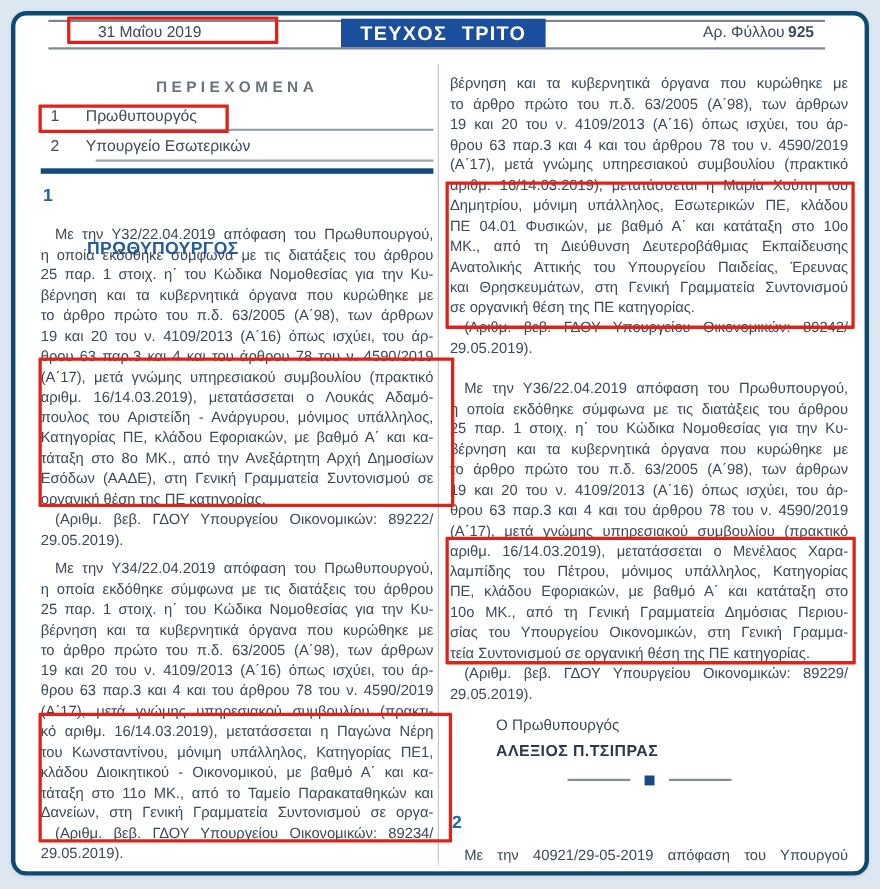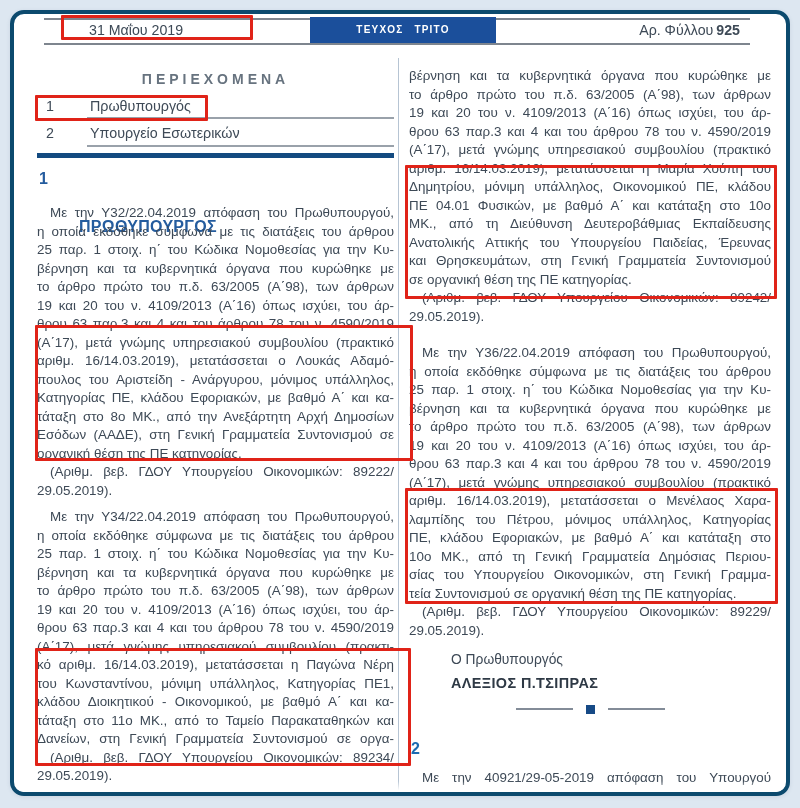--- a/index.html
+++ b/index.html
@@ -8,30 +8,30 @@
     background:#ffffff;border:4px solid #0c4a6e;border-radius:14px;
     box-shadow:0 1px 4px rgba(40,60,90,.10);overflow:hidden;box-sizing:border-box;}
   
   .hdr-rule{position:absolute;left:30px;width:706px;height:2px;background:#7e858e;}
   .hdr-rule.top{top:4px;}
   .hdr-rule.bottom{top:29px;}
   .hdr-date{position:absolute;left:75px;top:7px;height:19px;line-height:19px;
     font-size:14.2px;color:#3d4956;}
   .hdr-issue{position:absolute;left:296px;top:3px;width:186px;height:26px;
     background:#1b4f9b;color:#ffffff;text-align:center;line-height:26px;
-    font-size:10px;font-weight:bold;letter-spacing:1.2px;word-spacing:7px;}
+    font-size:18px;font-weight:bold;letter-spacing:1.2px;word-spacing:7px;}
   .hdr-sheet{position:absolute;right:46px;top:7px;height:19px;line-height:19px;
     font-size:14.2px;color:#3d4956;margin-left:44px;}
   .hdr-sheet b{margin-left:3px;}
   
   .toc-title{position:absolute;left:23px;top:57px;width:357px;text-align:center;
     font-size:14px;font-weight:bold;letter-spacing:4px;color:#67737f;}
   .toc-row{position:absolute;left:23px;width:357px;font-size:14.3px;color:#3e4a57;}
   .toc-row .num{position:absolute;left:9px;top:0;}
-  .toc-row .lbl{position:absolute;left:53px;top:0;}
+  .toc-row .lbl{position:absolute;left:41px;top:0;}
   .toc-row::after{content:"";position:absolute;left:50px;right:0;bottom:0;
     border-bottom:2px solid #99a1aa;}
   .toc-row.r1{top:82px;height:23px;line-height:20px;}
   .toc-row.r2{top:108px;height:25px;line-height:22px;}
   .toc-bar{position:absolute;left:23px;top:139px;width:357px;height:5px;background:#134a80;}
   
   .sec-heading{position:absolute;font-weight:bold;font-size:16px;letter-spacing:.3px;}
   .sec-heading .num{position:absolute;left:2px;top:0;}
   .sec-heading .ttl{position:absolute;left:42px;top:0;white-space:nowrap;margin-top:48px;}
   .sec-heading.s1{left:23px;top:156px;width:357px;height:20px;color:#245c9e;}
@@ -135,21 +135,21 @@
     </div>
   <div class="col-divider"></div>
   <div class="flow right">
       <div class="block">
         <div class="line">βέρνηση και τα κυβερνητικά όργανα που κυρώθηκε με</div>
         <div class="line">το άρθρο πρώτο του π.δ. 63/2005 (Α΄98), των άρθρων</div>
         <div class="line">19 και 20 του ν. 4109/2013 (Α΄16) όπως ισχύει, του άρ-</div>
         <div class="line">θρου 63 παρ.3 και 4 και του άρθρου 78 του ν. 4590/2019</div>
         <div class="line">(Α΄17), μετά γνώμης υπηρεσιακού συμβουλίου (πρακτικό</div>
         <div class="line">αριθμ. 16/14.03.2019), μετατάσσεται η Μαρία Χούπη του</div>
-        <div class="line">Δημητρίου, μόνιμη υπάλληλος, Οικονομικού ΠΕ, κλάδου</div>
+        <div class="line">Δημητρίου, μόνιμη υπάλληλος, Εσωτερικών ΠΕ, κλάδου</div>
         <div class="line">ΠΕ 04.01 Φυσικών, με βαθμό Α΄ και κατάταξη στο 10ο</div>
         <div class="line">ΜΚ., από τη Διεύθυνση Δευτεροβάθμιας Εκπαίδευσης</div>
         <div class="line">Ανατολικής Αττικής του Υπουργείου Παιδείας, Έρευνας</div>
         <div class="line">και Θρησκευμάτων, στη Γενική Γραμματεία Συντονισμού</div>
         <div class="line last">σε οργανική θέση της ΠΕ κατηγορίας.</div>
       </div>
       <div class="block">
         <div class="line first">(Αριθμ. βεβ. ΓΔΟΥ Υπουργείου Οικονομικών: 89242/</div>
         <div class="line last">29.05.2019).</div>
       </div>

